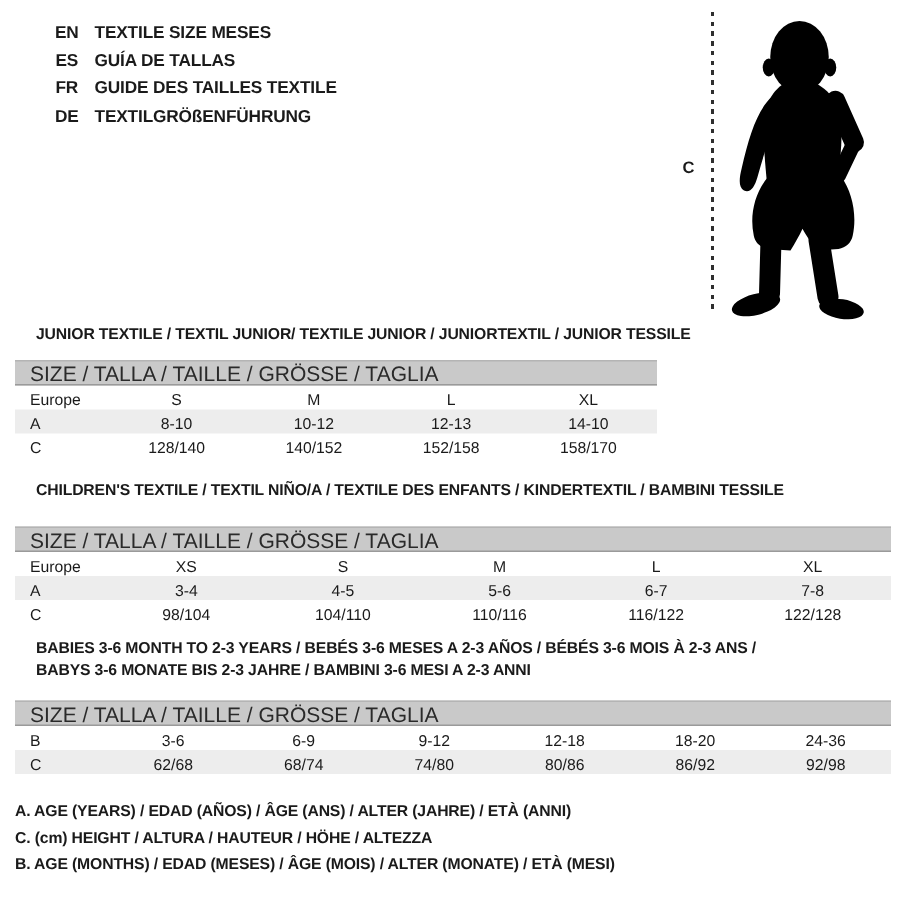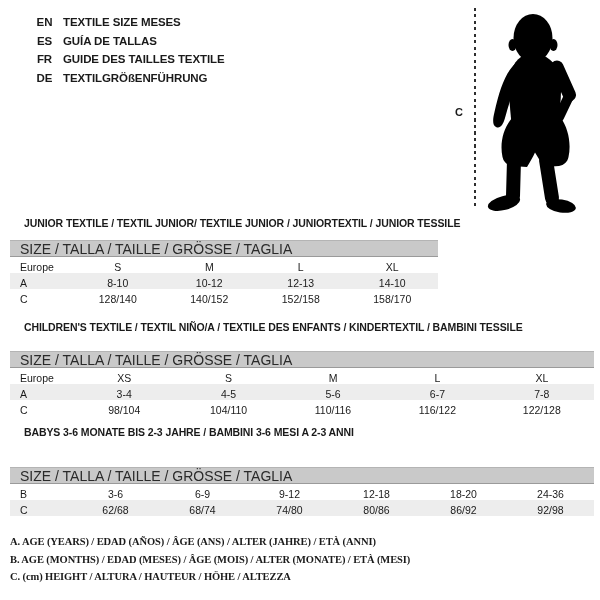--- a/index.html
+++ b/index.html
@@ -36,21 +36,21 @@
     border-top:1px solid var(--band-bt,#b4b4b4);
     border-bottom:1px solid var(--band-bb,#9a9a9a);
     display:flex;align-items:center;padding-left:10px;
     font-size:14px;color:#2a2a2a;}
   .trow{display:flex;align-items:flex-end;height:16px;font-size:10.5px;}
   .trow.shaded{background:var(--shade,#ededed);}
   .tlabel{width:62px;padding-left:10px;box-sizing:border-box;}
   .tcell{flex:1 1 0;text-align:center;}
   
   .footnotes{position:absolute;left:10px;top:533px;font-weight:bold;
-    font-size:10.5px;line-height:17.5px;letter-spacing:-0.1px;font-family:Liberation Serif, serif;}
+    font-size:10.5px;line-height:17.5px;letter-spacing:-0.1px;}
 </style>
 </head>
 <body style="--band-bg: #c9c9c9; --band-bt: #b4b4b4; --band-bb: #9a9a9a; --shade: #ededed;">
 
 <div class="lang-block">
   <div class="lang-row">
     <span class="lang-code">EN</span>
     <span>TEXTILE SIZE MESES</span>
   </div>
   <div class="lang-row">
@@ -144,20 +144,21 @@
     <span class="tlabel">C</span>
     <span class="tcell">98/104</span>
     <span class="tcell">104/110</span>
     <span class="tcell">110/116</span>
     <span class="tcell">116/122</span>
     <span class="tcell">122/128</span>
   </div>
 </div>
 
 <div id="t3-title" class="section-title two-line">
+  <div>BABIES 3-6 MONTH TO 2-3 YEARS / BEBÉS 3-6 MESES A 2-3 AÑOS / BÉBÉS 3-6 MOIS À 2-3 ANS /</div>
   <div>BABYS 3-6 MONATE BIS 2-3 JAHRE / BAMBINI 3-6 MESI A 2-3 ANNI</div>
 </div>
 <div id="table3" class="size-table">
   <div class="band">SIZE / TALLA / TAILLE / GRÖSSE / TAGLIA</div>
   <div class="trow">
     <span class="tlabel">B</span>
     <span class="tcell">3-6</span>
     <span class="tcell">6-9</span>
     <span class="tcell">9-12</span>
     <span class="tcell">12-18</span>
@@ -170,15 +171,15 @@
     <span class="tcell">68/74</span>
     <span class="tcell">74/80</span>
     <span class="tcell">80/86</span>
     <span class="tcell">86/92</span>
     <span class="tcell">92/98</span>
   </div>
 </div>
 
 <div class="footnotes">
   <div>A. AGE (YEARS) / EDAD (AÑOS) / ÂGE (ANS) / ALTER (JAHRE) / ETÀ (ANNI)</div>
+  <div>C. (cm) HEIGHT / ALTURA / HAUTEUR / HÖHE / ALTEZZA</div>
   <div>B. AGE (MONTHS) / EDAD (MESES) / ÂGE (MOIS) / ALTER (MONATE) / ETÀ (MESI)</div>
-  <div>C. (cm) HEIGHT / ALTURA / HAUTEUR / HÖHE / ALTEZZA</div>
 </div>
 
 </body></html>

